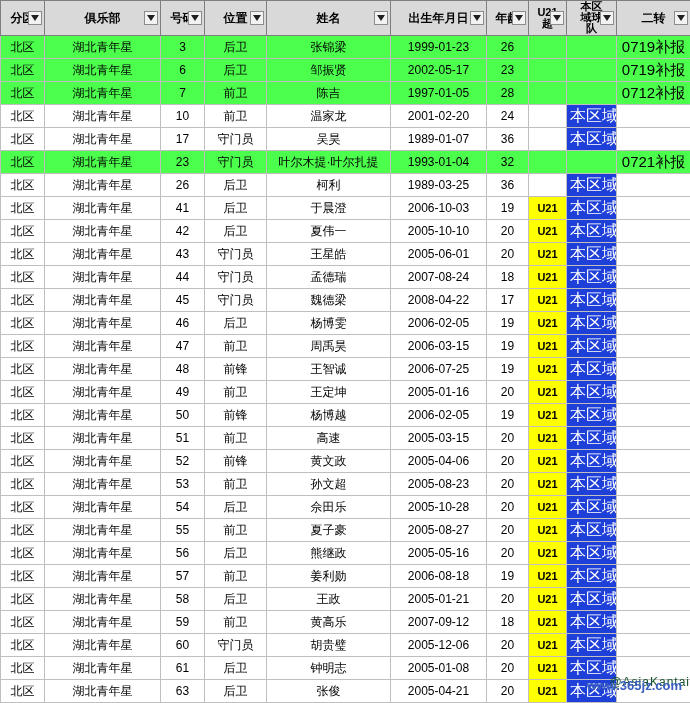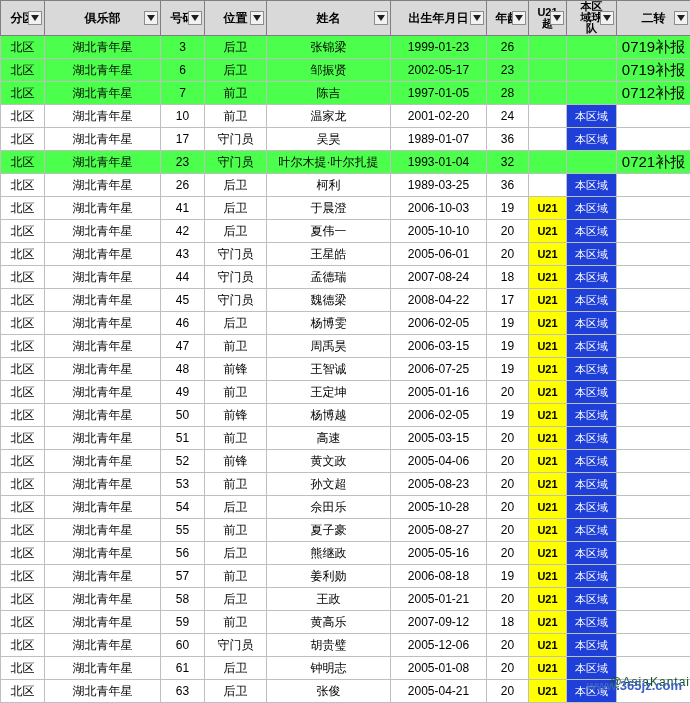--- a/index.html
+++ b/index.html
@@ -70,21 +70,21 @@
     font-size:12px;
     white-space:nowrap;
     overflow:hidden;
   }
   tr.green td{background:#4dff4d;}
   tr.plain td{background:#ffffff;}
   td.num{text-align:center;}
   td.u21{background:#ffff00 !important;font-weight:bold;font-size:11px;color:#000;}
   td.u21.empty{background:inherit !important;}
   tr.green td.u21.empty{background:#4dff4d !important;}
-  td.team{background:#1f3fd9 !important;color:#ffffff;font-size:11px;text-align:center;}
+  td.team{background:#1f3fd9 !important;color:#ffffff;font-size:16px;text-align:center;}
   td.team.empty{background:inherit !important;}
   tr.green td.team.empty{background:#4dff4d !important;}
   td.name{font-size:12px;}
   td.note{font-size:15px;}
 
   .watermark-center{
     position:absolute;
     left:0;right:0;
     bottom:14px;
     text-align:right;

